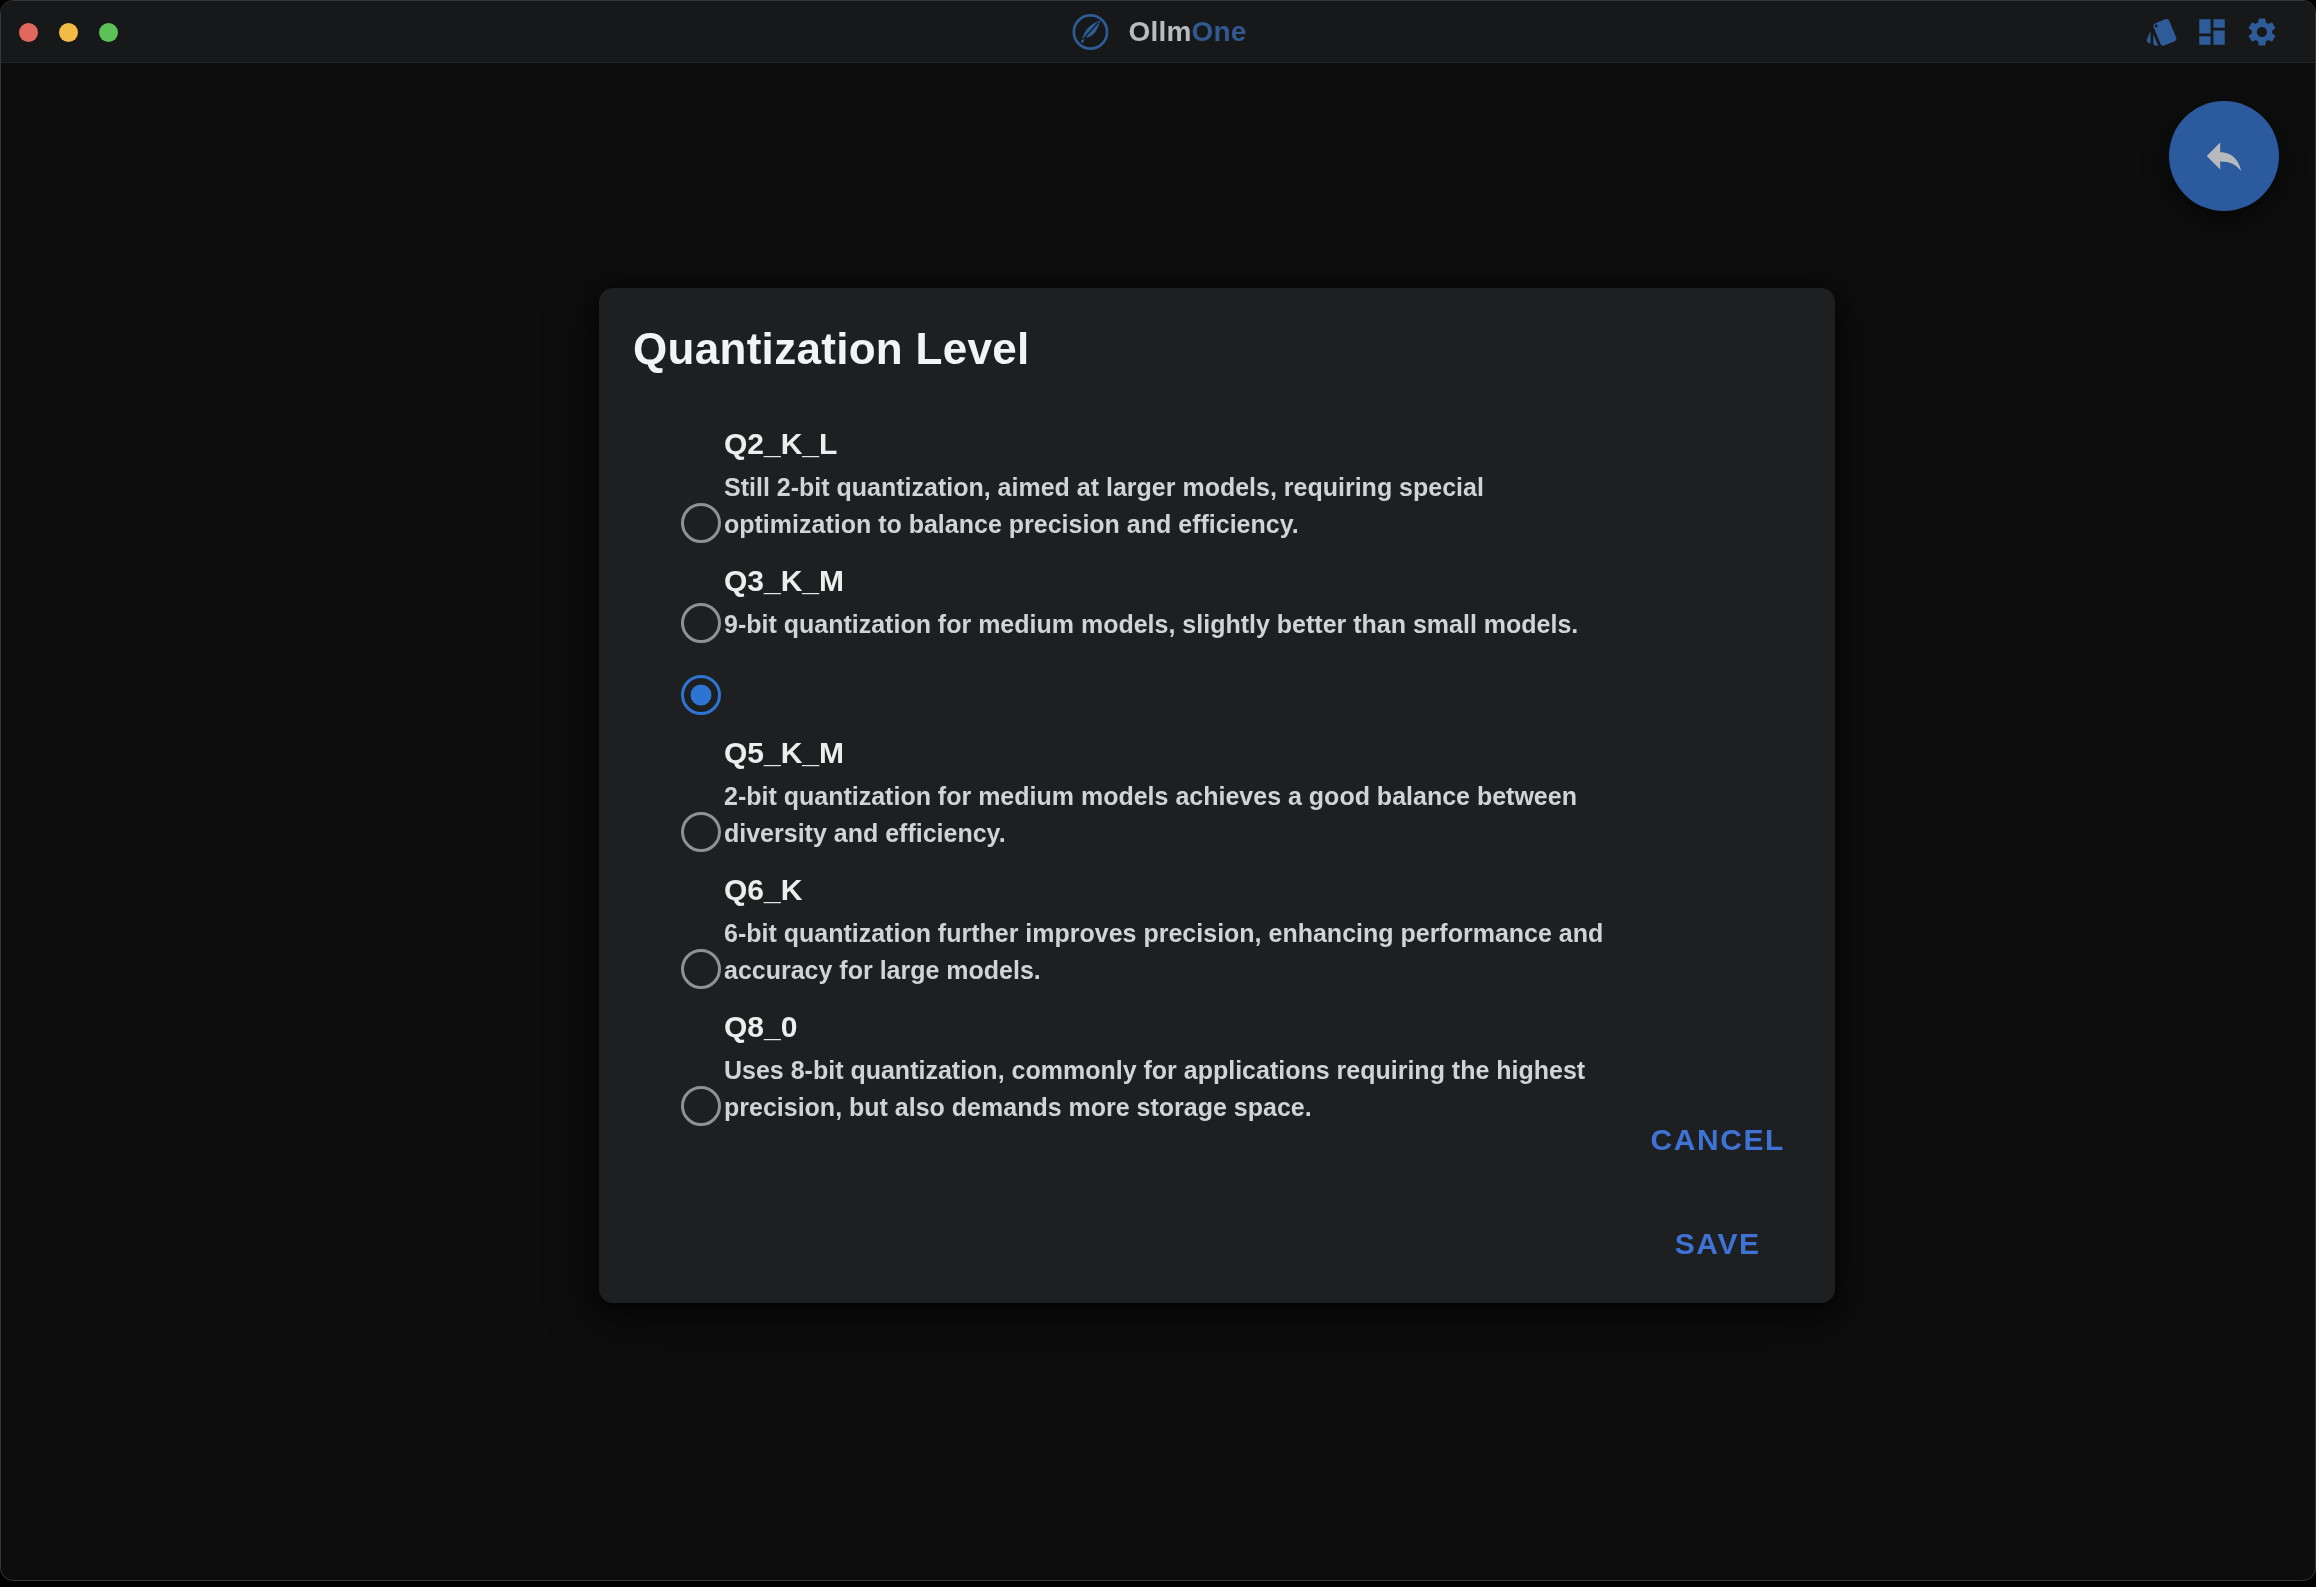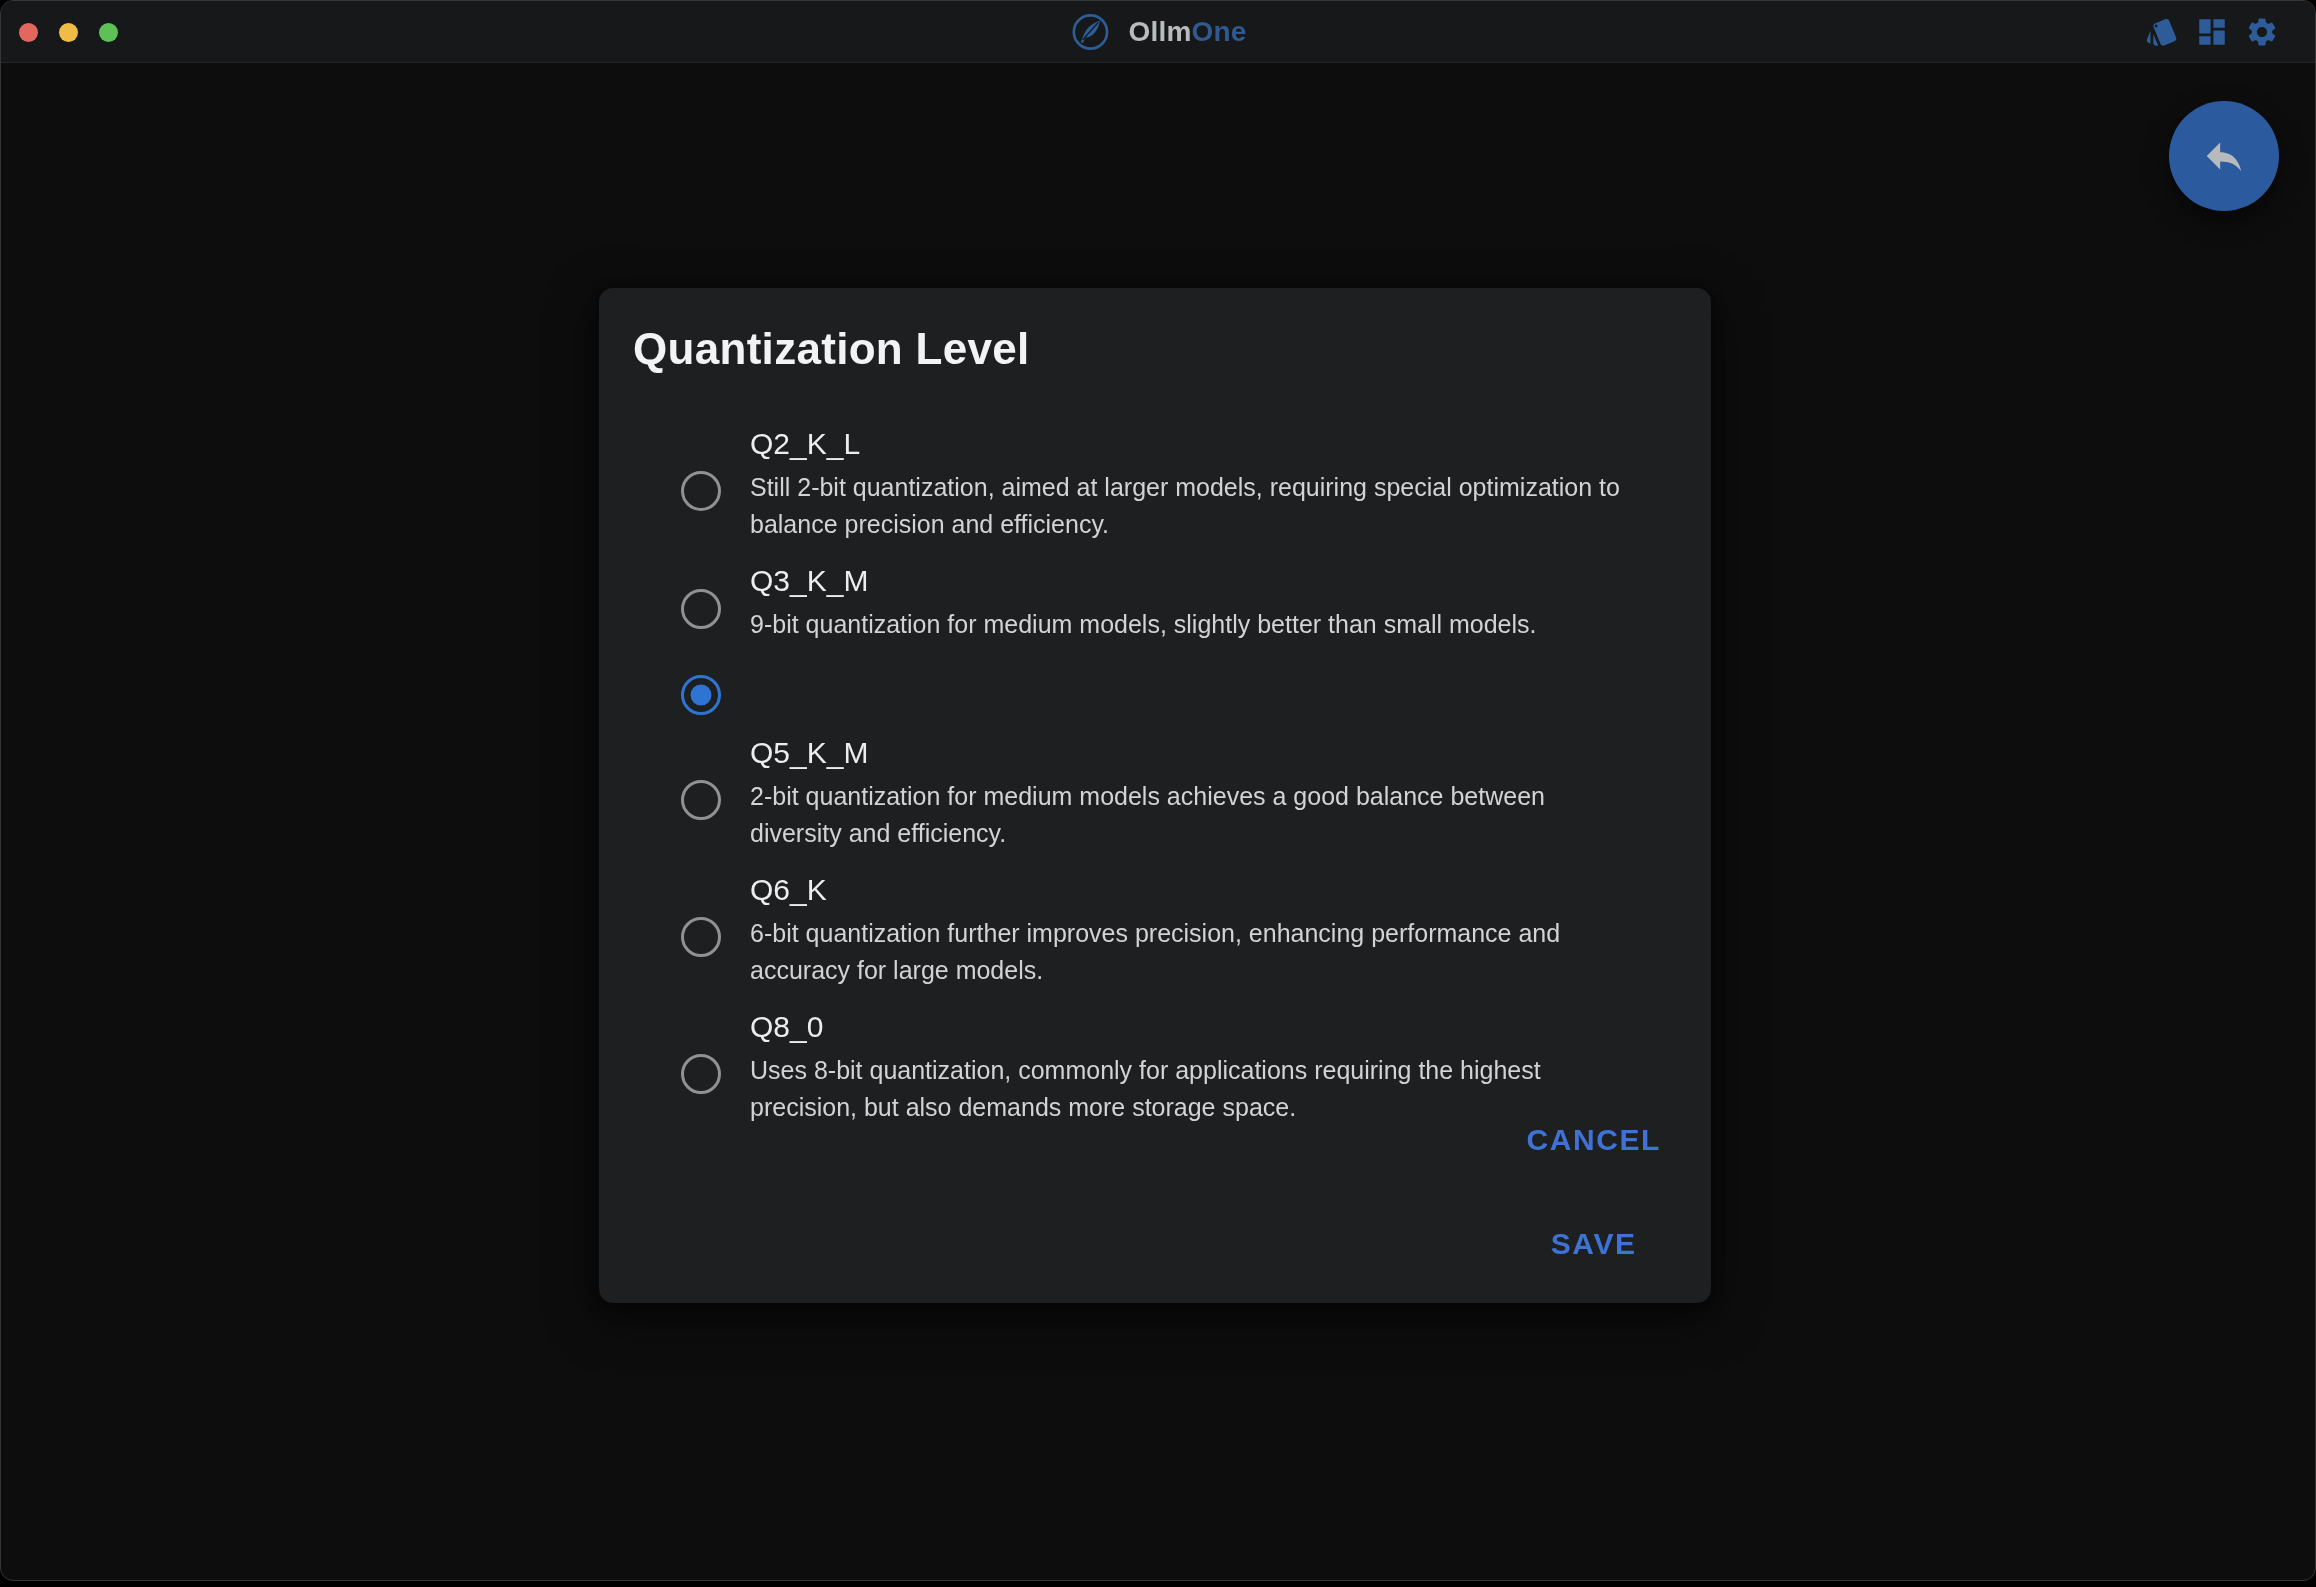--- a/index.html
+++ b/index.html
@@ -24,25 +24,25 @@
   .tb-icon{width:34px;height:34px;color:#2e5c99;cursor:pointer;}
   .tb-icon svg{width:100%;height:100%;display:block;}
 
   
   .fab-back{position:absolute;left:2168px;top:100px;width:110px;height:110px;border-radius:50%;
             background:#2b5a9e;display:flex;align-items:center;justify-content:center;
             box-shadow:0 10px 24px rgba(0,0,0,.5);cursor:pointer;}
   .fab-back svg{width:46px;height:46px;color:#b7babd;}
 
   
-  .dialog{position:absolute;left:598px;top:287px;width:1112px;height:1015px;background:#1e1f20;
+  .dialog{position:absolute;left:598px;top:287px;width:1236px;height:1015px;background:#1e1f20;
           border-radius:14px;box-shadow:0 14px 50px rgba(0,0,0,.6),0 4px 14px rgba(0,0,0,.5);}
   .dialog-title{margin:36px 48px 0 34px;font-size:44px;font-weight:700;color:#f2f3f4;letter-spacing:.3px;}
   .options{margin:52px 64px 0 82px;display:flex;flex-direction:column;gap:20px;}
-  .option{display:flex;align-items:center;gap:29px;cursor:pointer;}
+  .option{display:flex;align-items:flex-end;gap:3px;cursor:pointer;font-weight:bold;}
   .radio{flex:0 0 auto;width:40px;height:40px;margin-top:12px;border-radius:50%;
          border:3.5px solid #8f9194;position:relative;}
   .option.selected .radio{border-color:#2e74d2;}
   .option.selected .radio::after{content:"";position:absolute;left:50%;top:50%;width:21px;height:21px;
          border-radius:50%;background:#2e74d2;transform:translate(-50%,-50%);}
   .opt-text{display:flex;flex-direction:column;}
   .opt-label{font-size:30px;line-height:36px;color:#eceded;margin-bottom:7px;}
   .opt-desc{font-size:25px;line-height:37px;color:#d2d3d4;max-width:880px;}
   .dialog-actions{position:absolute;right:48px;bottom:38px;display:flex;gap:62px;flex-direction:column;}
   .text-btn{font-size:30px;font-weight:700;letter-spacing:1.6px;color:#3e72d4;cursor:pointer;

